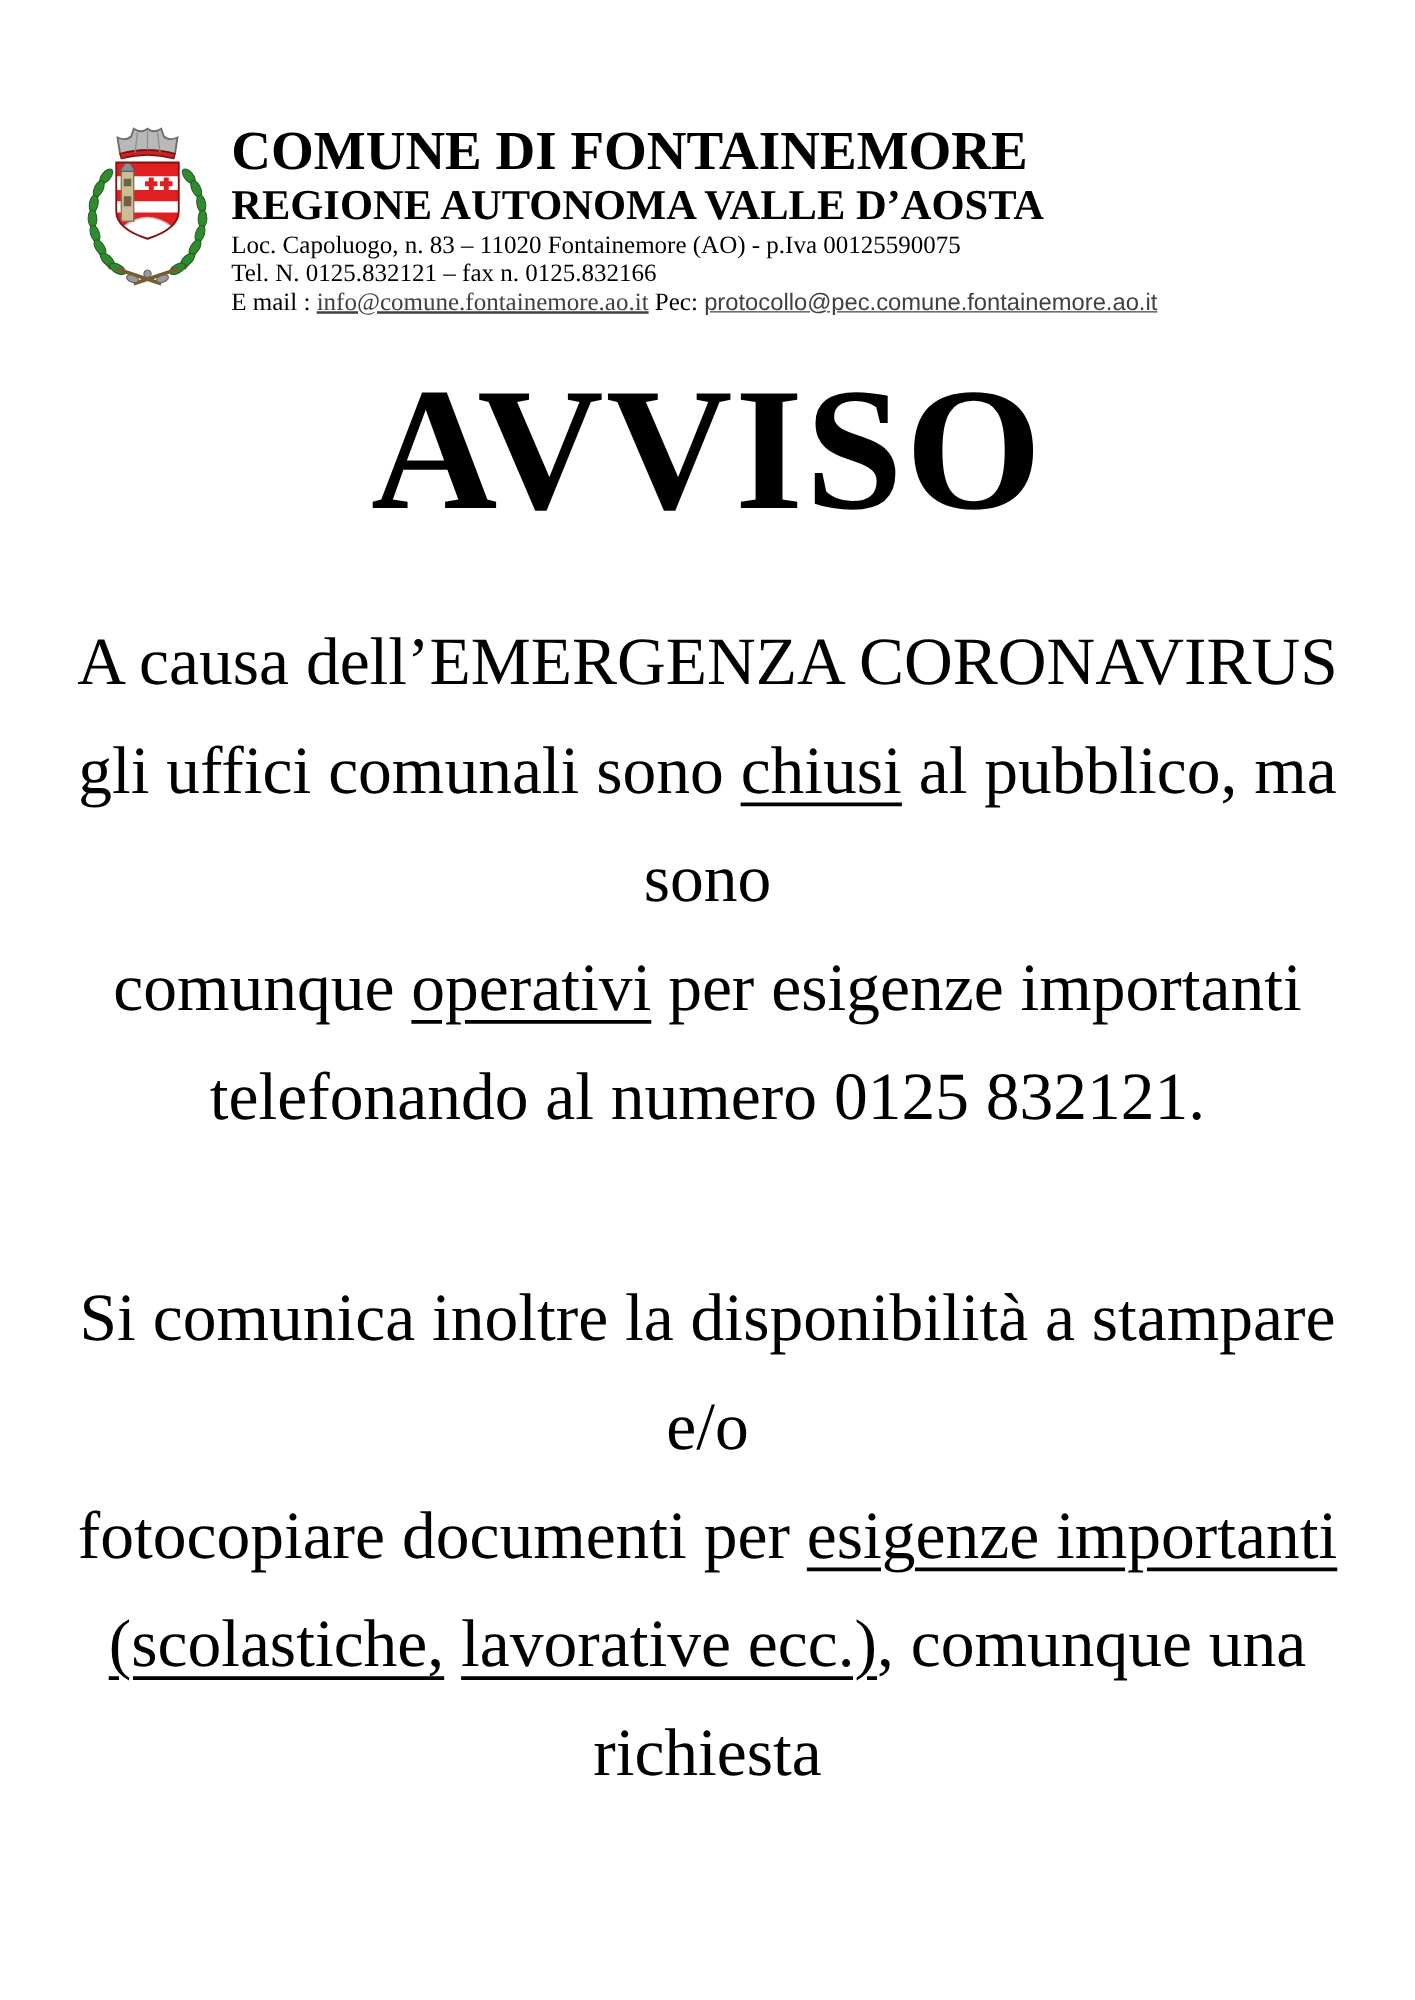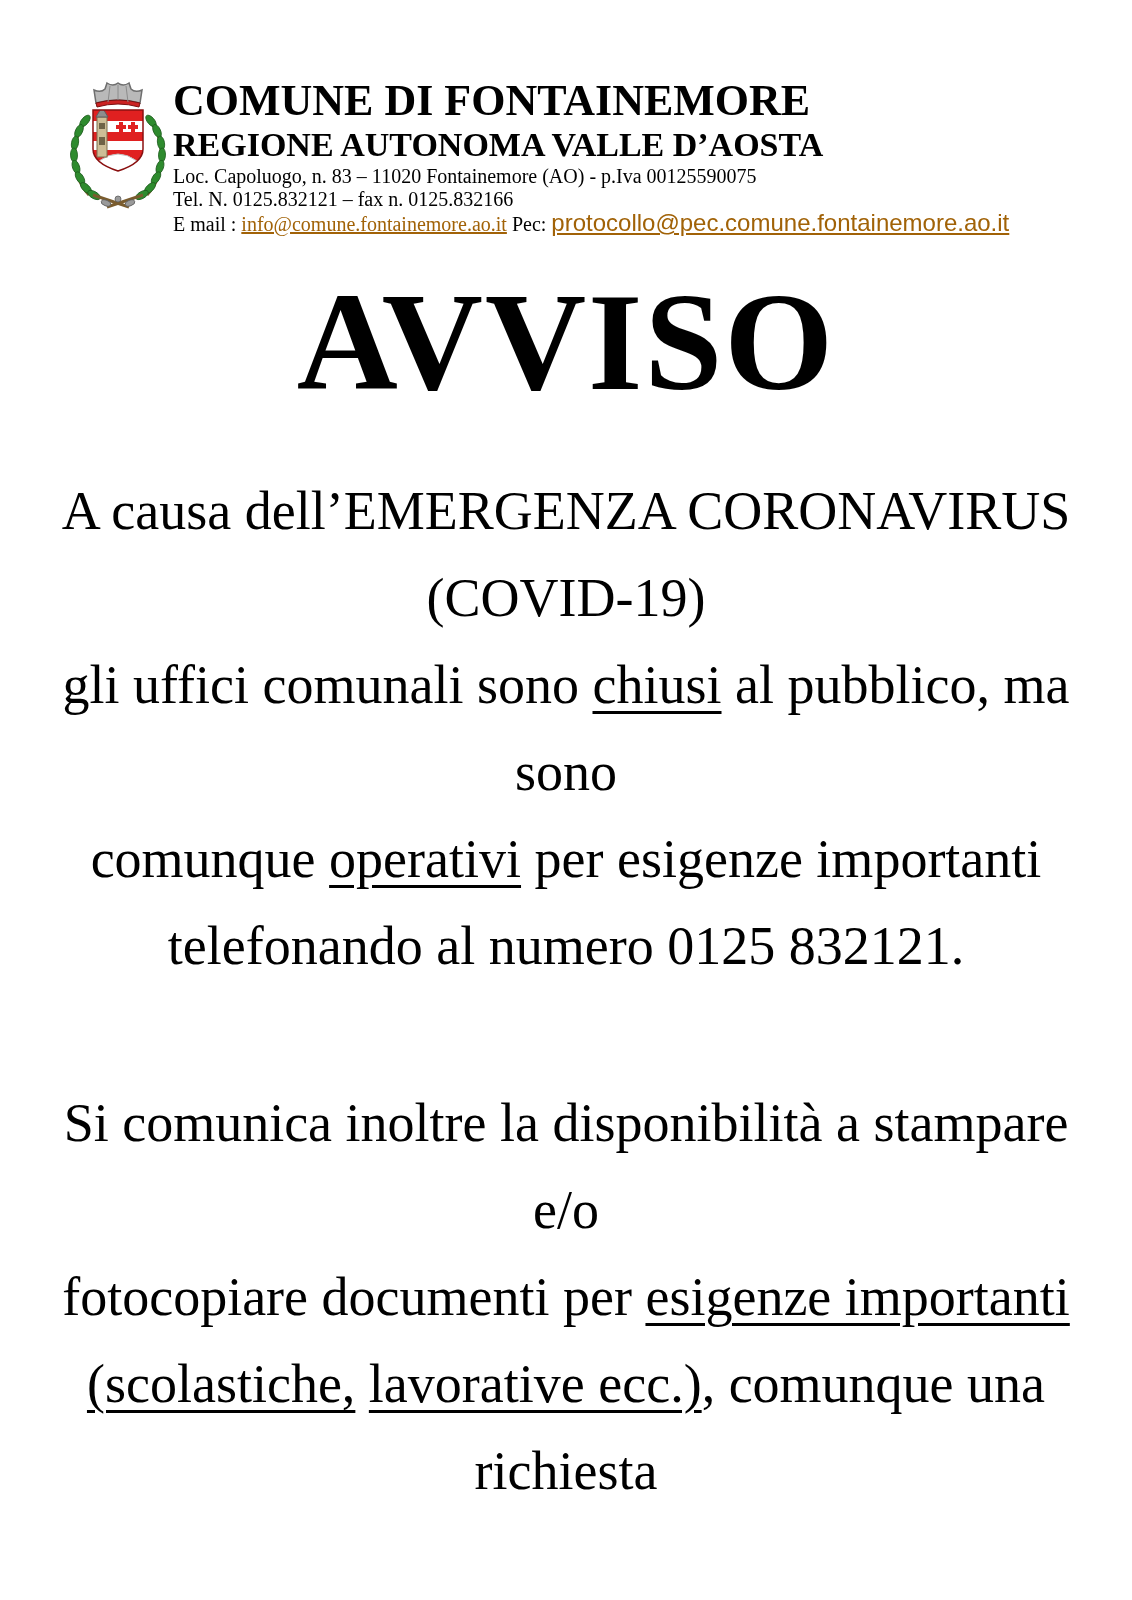--- a/index.html
+++ b/index.html
@@ -14,42 +14,44 @@
     position: relative;
     width: 1132px; height: 1600px;
     background: #ffffff;
   }
 
   
   .header {
     display: flex;
     align-items: flex-start;
     padding: 74px 0 0 63px;
+    gap: 12px;
+    margin-top: 20px;
   }
   .logo-box { width: 110px; flex: 0 0 110px; margin-top: 3px; }
   .header-text { padding-top: 2px; }
   .h-title {
     font-size: 44px; line-height: 49px;
     font-weight: bold; letter-spacing: 0px;
     white-space: nowrap;
   }
   .h-subtitle {
     font-size: 34px; line-height: 40px;
     font-weight: bold; white-space: nowrap;
   }
   .h-small {
     font-size: 20px; line-height: 23px;
     white-space: pre-wrap;
   }
   .hlink {
-    color: #a16207;
+    color: #404040;
     text-decoration: underline;
     cursor: pointer;
   }
-  .hlink.sans { font-family: "Liberation Sans", sans-serif; font-size: 24px; text-decoration: underline; }
+  .hlink.sans { font-family: "Liberation Sans", sans-serif; font-size: 19px; text-decoration: underline; }
 
   
   .notice-title {
     margin-top: 36px;
     text-align: center;
     font-size: 140px;
     line-height: 140px;
     font-weight: bold;
     letter-spacing: 2px;
   }
@@ -146,21 +148,20 @@
       <div class="h-small">Tel. N. 0125.832121 – fax n. 0125.832166</div>
       <div class="h-small"><span>E mail : </span><a class="hlink">info@comune.fontainemore.ao.it</a><span> Pec: </span><a class="hlink sans">protocollo@pec.comune.fontainemore.ao.it</a></div>
     </div>
   </div>
 
   <div class="notice-title">AVVISO</div>
 
   <div class="notice-body">
     <div class="para1">
       <div class="line"><span>A causa dell’EMERGENZA CORONAVIRUS</span></div>
-      <div class="line"><span>(COVID-19)</span></div>
       <div class="line"><span>gli uffici comunali sono </span><span class="u">chiusi</span><span> al pubblico, ma sono</span></div>
       <div class="line"><span>comunque </span><span class="u">operativi</span><span> per esigenze importanti</span></div>
       <div class="line"><span>telefonando al numero 0125 832121.</span></div>
     </div>
     <div class="para2">
       <div class="line"><span>Si comunica inoltre la disponibilità a stampare e/o</span></div>
       <div class="line"><span>fotocopiare documenti per </span><span class="u">esigenze importanti</span></div>
       <div class="line"><span class="u">(scolastiche,</span><span> </span><span class="u">lavorative ecc.)</span><span>, comunque una richiesta</span></div>
     </div>
   </div>

